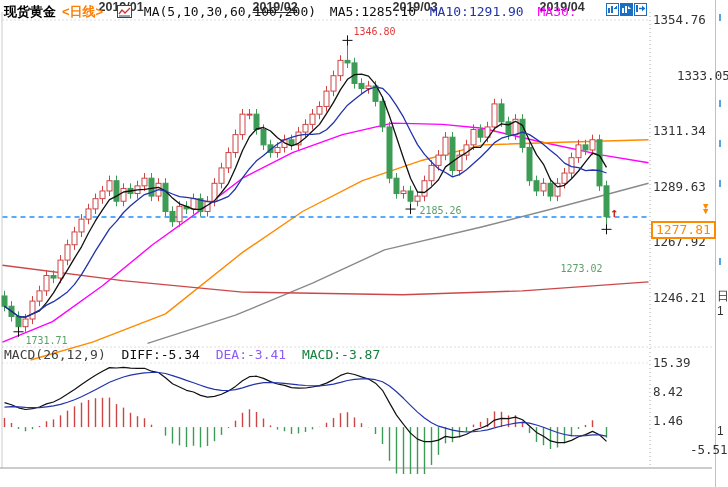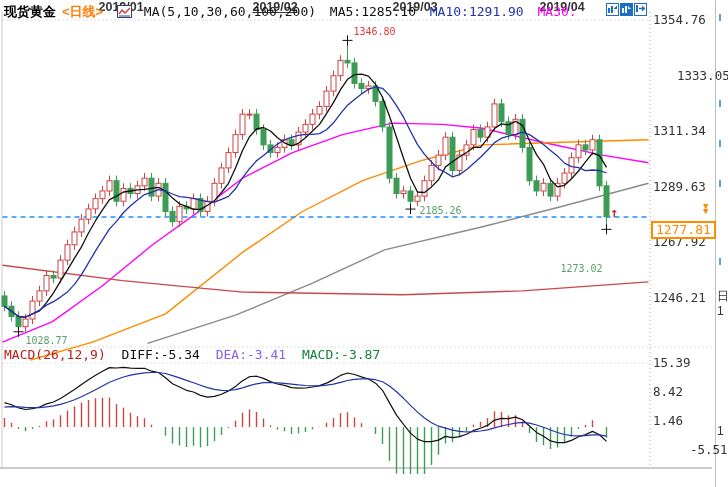--- a/index.html
+++ b/index.html
@@ -25,21 +25,21 @@
   .ann{position:absolute;font-size:10px;font-weight:normal;z-index:4;white-space:nowrap;}
   .ann.high{color:#e03c3c;}
   .ann.low{color:#5ba06a;}
   .price-tag{position:absolute;left:651px;z-index:6;border:2px solid #ff8a00;background:#fff;
              color:#ff8a00;font-size:13px;padding:0 3px;line-height:14px;white-space:nowrap;}
   .cur-marker{position:absolute;left:703px;z-index:6;color:#ff8a00;font-size:9px;line-height:5px;
               text-align:center;}
   .up-arrow{position:absolute;z-index:5;color:#cc2222;font-size:13px;font-weight:bold;}
   .macd-hdr{position:absolute;left:4px;top:347px;font-size:13px;white-space:nowrap;z-index:5;}
   .macd-hdr span{margin-right:8px;}
-  .m-set{color:#b91c1c;}
+  .m-set{color:#404040;}
   .m-diff{color:#111;}
   .m-dea{color:#8b5cf6;}
   .m-macd{color:#15803d;}
   .strip{position:absolute;left:715px;top:0;width:13px;height:487px;background:#fff;
          border-left:1px solid #c0c0c0;z-index:3;overflow:hidden;}
   .frag{position:absolute;left:1px;color:#333;font-size:12px;font-family:"Liberation Sans",sans-serif;}
   .bluedash{position:absolute;left:3px;width:2px;height:7px;background:#5aa2dd;}
 </style>
 </head>
 <body>
@@ -388,21 +388,21 @@
       <div class="axis-label" style="left: 690px; top: 442.044px;">-5.51</div>
     </div>
   <div id="time-axis">
       <div class="xlabel" style="left: 98.5px; top: 0px;">2019/01</div>
       <div class="xlabel" style="left: 252.5px; top: 0px; text-decoration: underline;">2019/02</div>
       <div class="xlabel" style="left: 392.5px; top: 0px;">2019/03</div>
       <div class="xlabel" style="left: 539.5px; top: 0px;">2019/04</div>
     </div>
 
   <div class="ann high" id="ann-high" style="left: 353.5px; top: 26.3856px;">1346.80</div>
-  <div class="ann low" id="ann-low-dec" style="left: 25.5px; top: 334.776px;">1028.77</div>
+  <div class="ann low" id="ann-low-dec" style="left: 25.5px; top: 334.776px;">1731.71</div>
   <div class="ann low" id="ann-low-mar" style="left: 419.5px; top: 205.053px;">2185.26</div>
   <div class="ann low" id="ann-low-apr" style="left: 560.5px; top: 231.336px; margin-top: 32px;">1273.02</div>
 
   <div class="price-tag" id="cur-tag" style="left: 651px; top: 221.069px;">1277.81</div>
   <div class="cur-marker" id="cur-marker" style="left: 703px; top: 204.069px;">▼<br>▼</div>
   <div class="up-arrow" id="last-arrow" style="left: 610.5px; top: 205.069px;">↑</div>
 
   <div class="macd-hdr">
     <span class="m-set">MACD(26,12,9)</span>
     <span class="m-diff">DIFF:-5.34</span>

